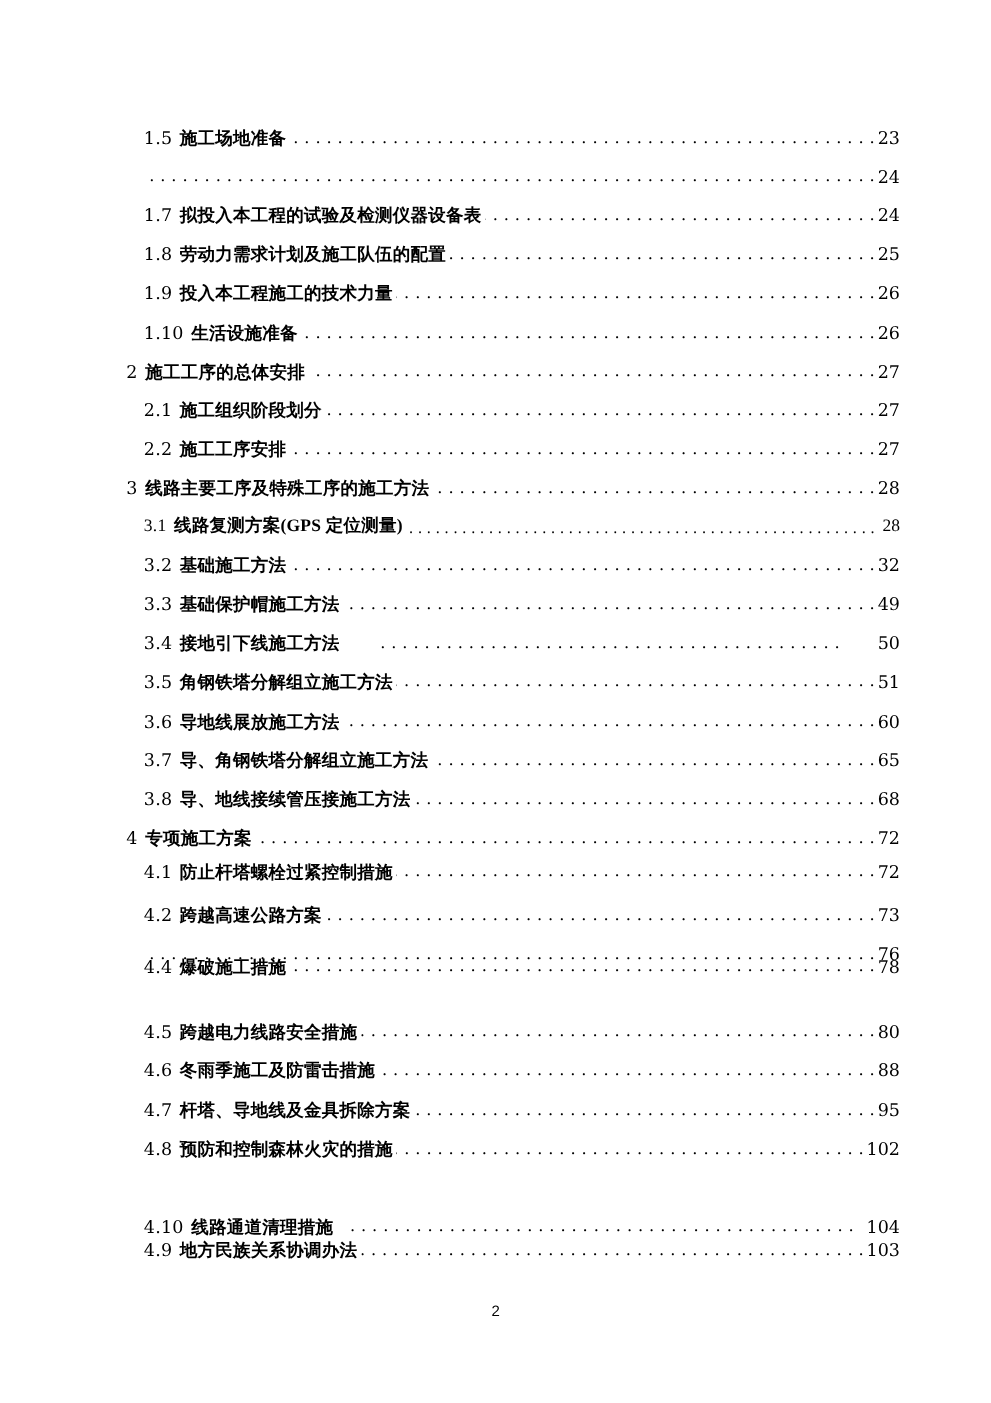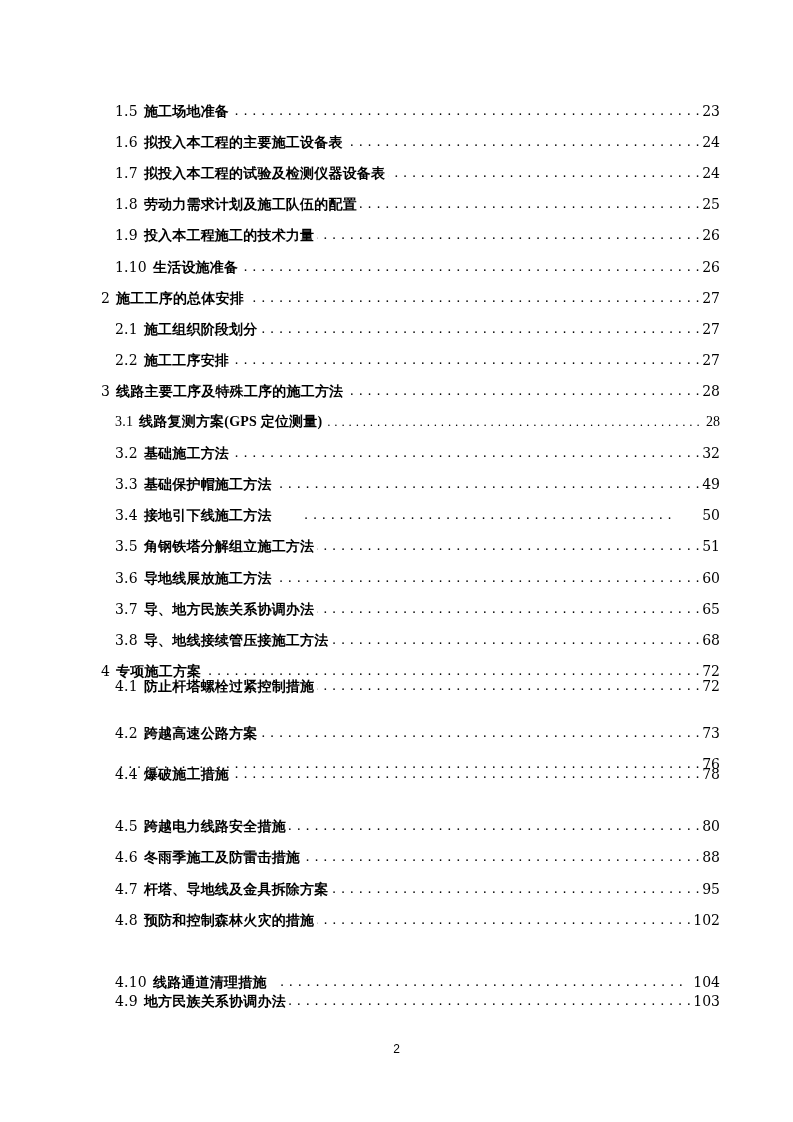--- a/index.html
+++ b/index.html
@@ -74,21 +74,20 @@
 </head>
 <body>
 
 <div class="toc" id="toc">
     <div class="toc-row level-2" style="top: 4px;">
       <span class="toc-title"><span class="num">1.5</span><span>施工场地准备</span></span>
       <span class="toc-dots"></span>
       <span class="toc-page">23</span>
     </div>
     <div class="toc-row level-2" style="top: 35.1px;">
-      <span class="toc-title"><span class="num">1.6</span><span>拟投入本工程的主要施工设备表</span></span>
       <span class="toc-dots"></span>
       <span class="toc-page">24</span>
     </div>
     <div class="toc-row level-2" style="top: 66.2px;">
       <span class="toc-title"><span class="num">1.7</span><span>拟投入本工程的试验及检测仪器设备表</span></span>
       <span class="toc-dots"></span>
       <span class="toc-page">24</span>
     </div>
     <div class="toc-row level-2" style="top: 97.3px;">
       <span class="toc-title"><span class="num">1.8</span><span>劳动力需求计划及施工队伍的配置</span></span>
@@ -149,35 +148,35 @@
       <span class="toc-title"><span class="num">3.5</span><span>角钢铁塔分解组立施工方法</span></span>
       <span class="toc-dots"></span>
       <span class="toc-page">51</span>
     </div>
     <div class="toc-row level-2" style="top: 470.5px;">
       <span class="toc-title"><span class="num">3.6</span><span>导地线展放施工方法</span></span>
       <span class="toc-dots"></span>
       <span class="toc-page">60</span>
     </div>
     <div class="toc-row level-2" style="top: 501.6px;">
-      <span class="toc-title"><span class="num">3.7</span><span>导、地方民族关系协调办法</span></span>
+      <span class="toc-title"><span class="num">3.7</span><span>导、角钢铁塔分解组立施工方法</span></span>
       <span class="toc-dots"></span>
       <span class="toc-page">65</span>
     </div>
     <div class="toc-row level-2" style="top: 532.7px;">
       <span class="toc-title"><span class="num">3.8</span><span>导、地线接续管压接施工方法</span></span>
       <span class="toc-dots"></span>
       <span class="toc-page">68</span>
     </div>
     <div class="toc-row level-1" style="top: 563.8px;">
       <span class="toc-title"><span class="num">4</span><span>专项施工方案</span></span>
       <span class="toc-dots"></span>
       <span class="toc-page">72</span>
     </div>
-    <div class="toc-row level-2" style="top: 579px; justify-content: space-between;">
+    <div class="toc-row level-2" style="top: 591px; justify-content: space-between;">
       <span class="toc-title"><span class="num">4.1</span><span>防止杆塔螺栓过紧控制措施</span></span>
       <span class="toc-dots"></span>
       <span class="toc-page">72</span>
     </div>
     <div class="toc-row level-2" style="top: 626px;">
       <span class="toc-title"><span class="num">4.2</span><span>跨越高速公路方案</span></span>
       <span class="toc-dots"></span>
       <span class="toc-page">73</span>
     </div>
     <div class="toc-row level-2" style="top: 657.1px;">

